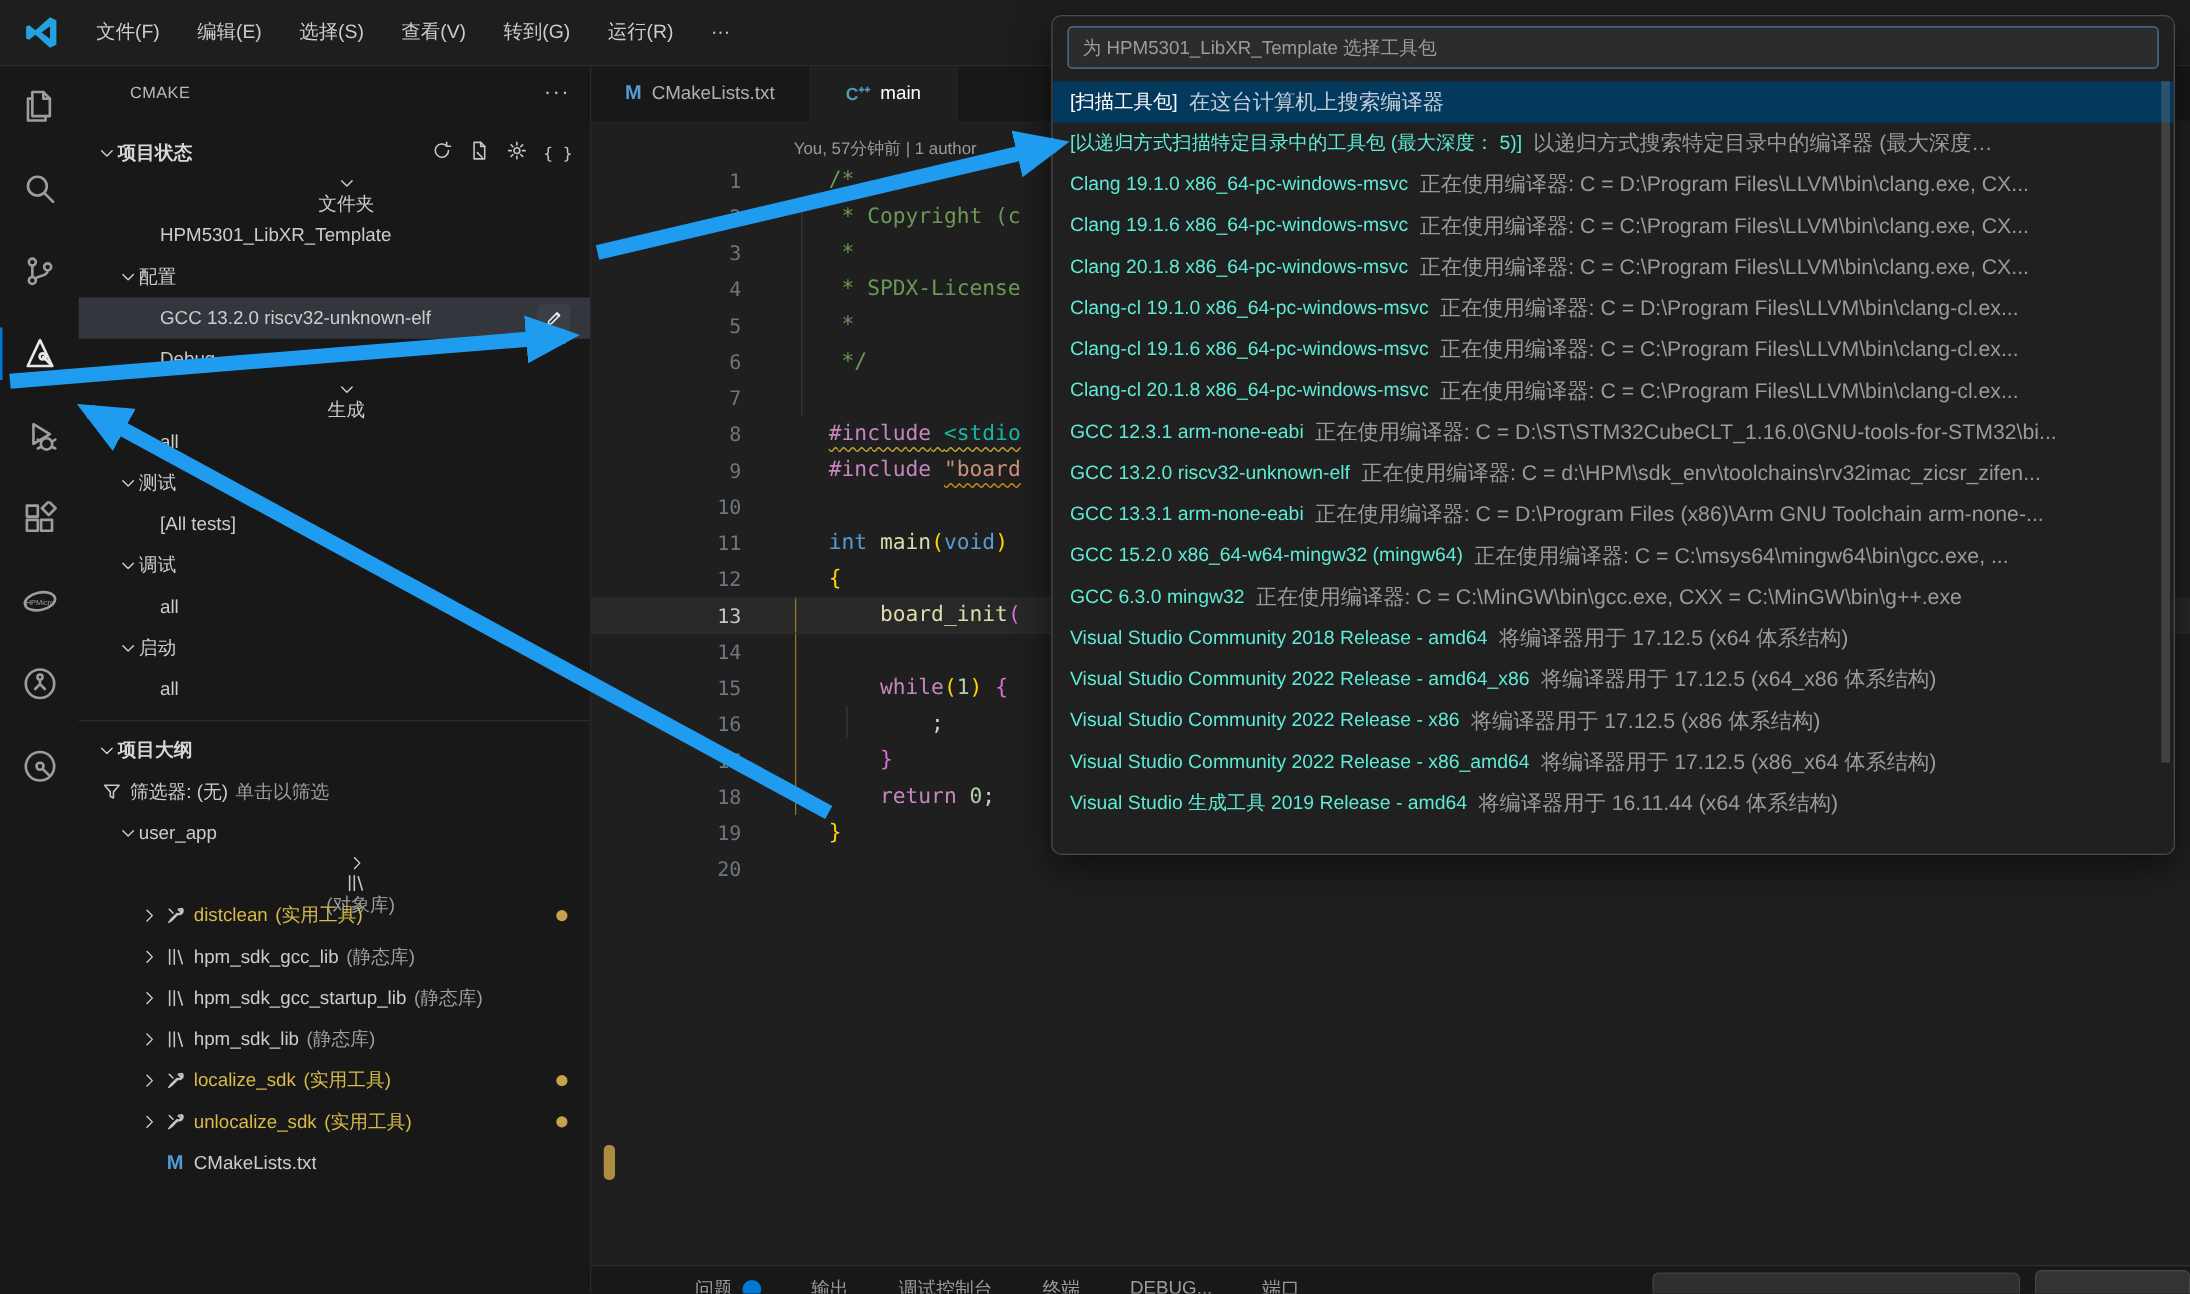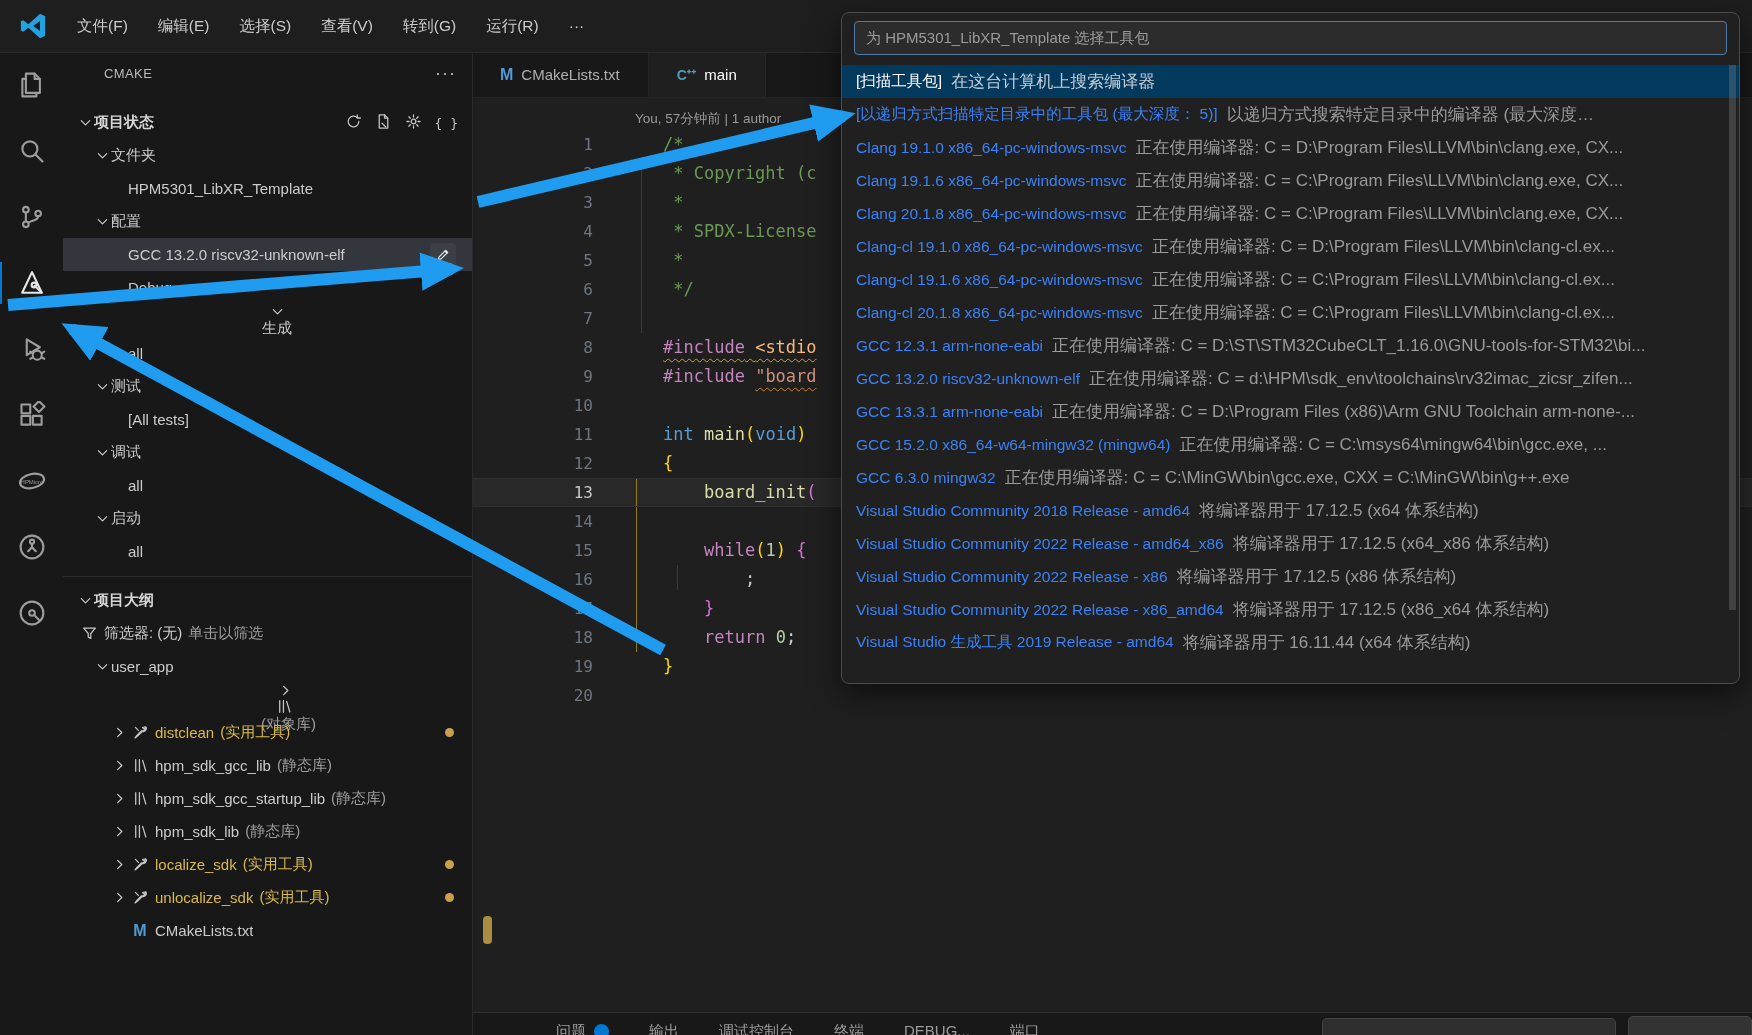--- a/index.html
+++ b/index.html
@@ -48,36 +48,36 @@
   .ficon-cpp{color:#519aba;font-weight:bold;font-size:14px;}
   .codelens{position:absolute;left:163px;top:58px;font-size:13.5px;color:#9a9a9a;}
   .code{position:absolute;left:0;right:0;top:78px;font-family:"DejaVu Sans Mono",monospace;
         font-size:17px;line-height:29px;}
   .cline{display:flex;height:29px;position:relative;}
   .cline.cur{background:rgba(255,255,255,.045);box-shadow:inset 0 1px 0 #2e2e2e,inset 0 -1px 0 #2e2e2e;}
   .gut{width:121px;flex:none;text-align:right;padding-right:28px;color:#6e7681;font-size:16px;}
   .cline.cur .gut{color:#c6c6c6;}
   .ltxt{padding-left:42px;white-space:pre;}
   .t-cmt{color:#6A9955}.t-kw{color:#569CD6}.t-fn{color:#DCDCAA}.t-pp{color:#C586C0}
-  .t-str{color:#CE9178}.t-incp{color:#fdba74}.t-num{color:#B5CEA8}.t-pln{color:#cccccc}
+  .t-str{color:#CE9178}.t-incp{color:#14b8a6}.t-num{color:#B5CEA8}.t-pln{color:#cccccc}
   .t-b1{color:#ffd602}.t-b2{color:#da70d6}
   .sq-y{text-decoration:underline wavy #c5a332;text-underline-offset:5px;text-decoration-thickness:1px;}
   .sq-o{text-decoration:underline wavy #d18616;text-underline-offset:5px;text-decoration-thickness:1px;}
   .guide{position:absolute;width:1px;background:#3a3a3a;}
   .guide.gold{background:#8f7a1e;}
   
   .quickpick{position:absolute;left:841px;top:12px;width:897px;height:670px;background:#202020;
              border:1px solid #4b4b4b;border-radius:8px;box-shadow:0 10px 30px rgba(0,0,0,.55);
              z-index:20;overflow:hidden;text-align:center;}
   .qp-input{margin:8px 12px;height:34px;background:#2c2c2c;border:1px solid #4e7ca6;border-radius:4px;
             display:flex;align-items:center;padding:0 11px;font-size:15px;color:#9b9b9b;box-sizing:border-box;}
   .qp-list{position:absolute;top:52px;left:0;right:0;bottom:0;overflow:hidden;}
   .qp-item{height:33px;display:flex;align-items:center;padding:0 14px;font-size:15.5px;
            white-space:nowrap;overflow:hidden;}
-  .qp-item .lbl{color:#3b82f6;flex:none;}
+  .qp-item .lbl{color:#5eead4;flex:none;}
   .qp-item .dsc{color:#9a9a9a;margin-left:9px;font-size:17px;overflow:hidden;text-overflow:ellipsis;}
   .qp-item.sel{background:#04395e;}
   .qp-item.sel .lbl{color:#ffffff;}
   .qp-item.sel .dsc{color:#c0cdd9;}
   .qp-scroll{position:absolute;right:3px;top:52px;width:7px;height:545px;background:rgba(150,150,150,.28);}
   
   .panel-strip{position:absolute;left:472px;right:0;top:1012px;bottom:0;background:#181818;
                border-top:1px solid #2f2f2f;z-index:3;}
   .panel-tabs{display:flex;align-items:flex-start;gap:40px;padding:9px 0 0 84px;font-size:15px;color:#9d9d9d;}
   .ptab{display:flex;align-items:center;gap:8px;}
@@ -204,21 +204,21 @@
                 <path d="M9 1.8v3h3"></path>
                 <path d="m6.5 9.5 3.5 3.5"></path>
               </svg></span>
             <span><svg width="17" height="17" viewBox="0 0 16 16" fill="none" stroke="currentColor" stroke-width="1.2" stroke-linecap="round" stroke-linejoin="round">
                 <circle cx="8" cy="8" r="2.2"></circle>
                 <path d="M8 1.8v2M8 12.2v2M1.8 8h2M12.2 8h2M3.6 3.6l1.4 1.4M11 11l1.4 1.4M12.4 3.6 11 5M5 11l-1.4 1.4"></path>
               </svg></span>
             <span><span style="font-family:'DejaVu Sans Mono',monospace;font-size:13px;">{ }</span></span>
           </span>
         </div>
-        <div class="srow" style="padding-left: 31px;">
+        <div class="srow" style="padding-left: 31px; flex-direction: column;">
           <span class="chev">
             <svg width="15" height="15" viewBox="0 0 16 16" fill="none" stroke="currentColor" stroke-width="1.2" stroke-linecap="round" stroke-linejoin="round">
               <path d="M3.5 6l4.5 4.5L12.5 6"></path>
             </svg>
           </span>
           <span class="lbl">文件夹</span>
         </div>
         <div class="srow" style="padding-left: 48px;">
           <span class="spacer"></span>
           <span class="lbl">HPM5301_LibXR_Template</span>

